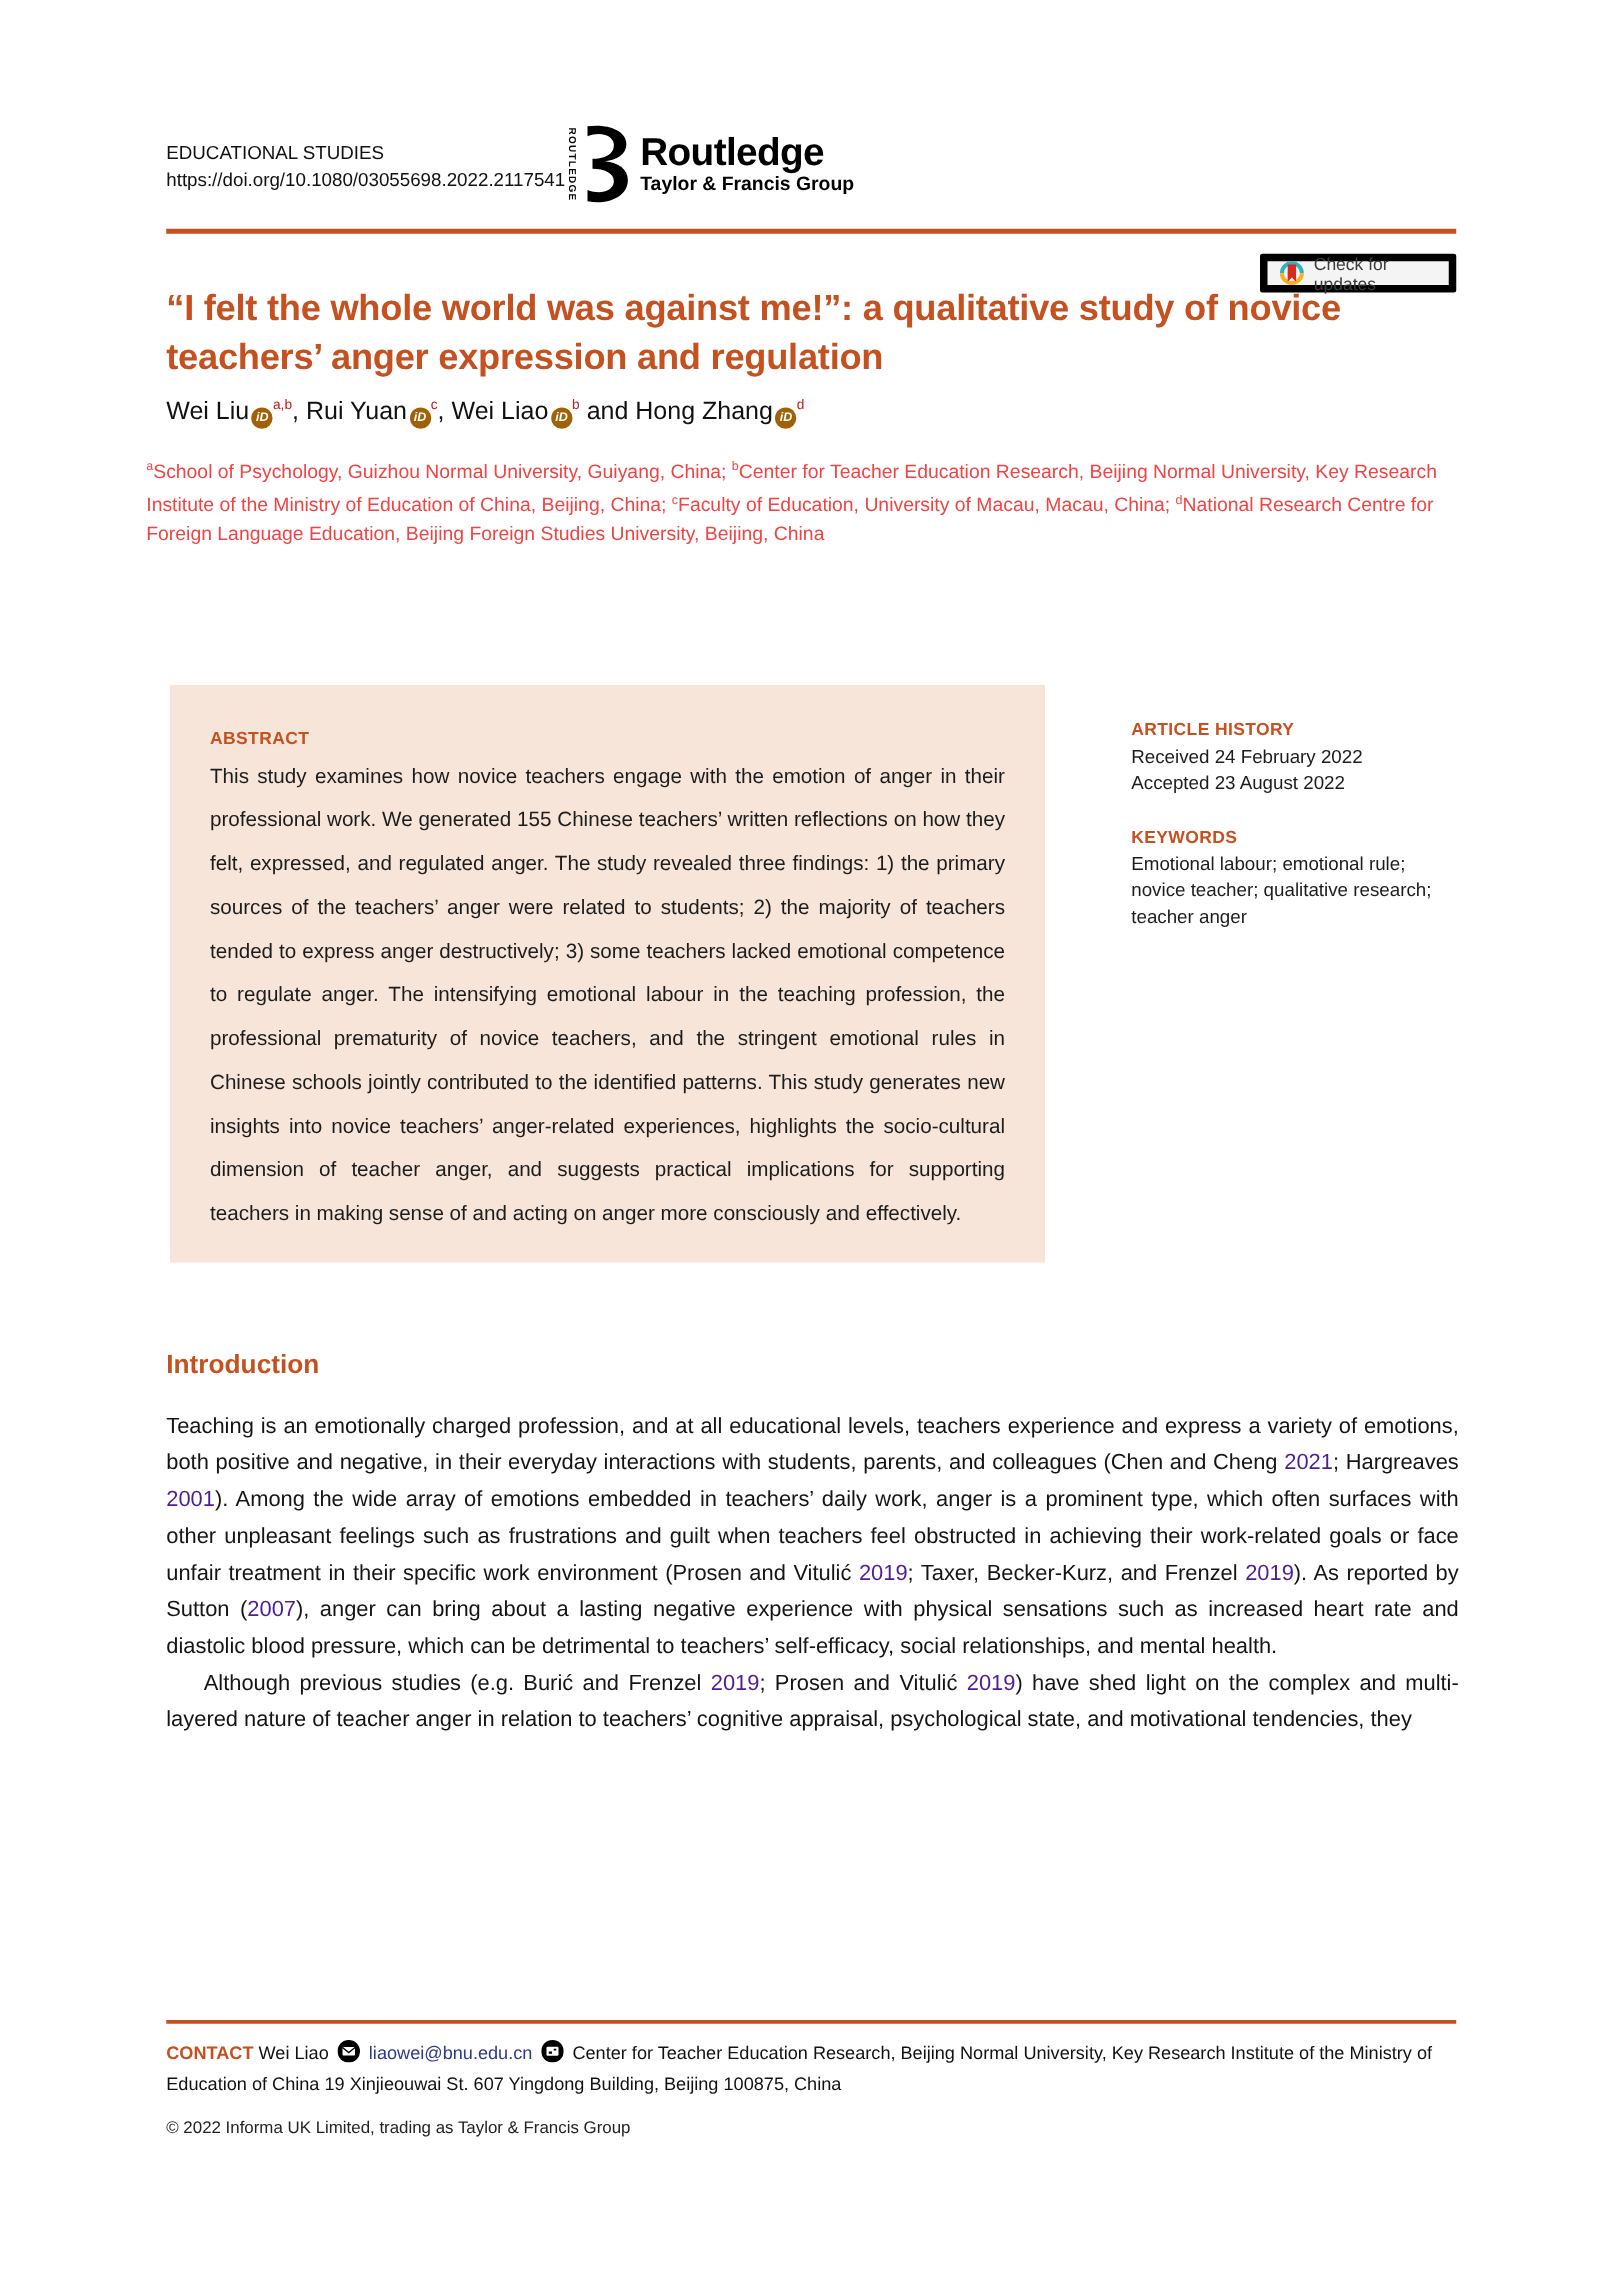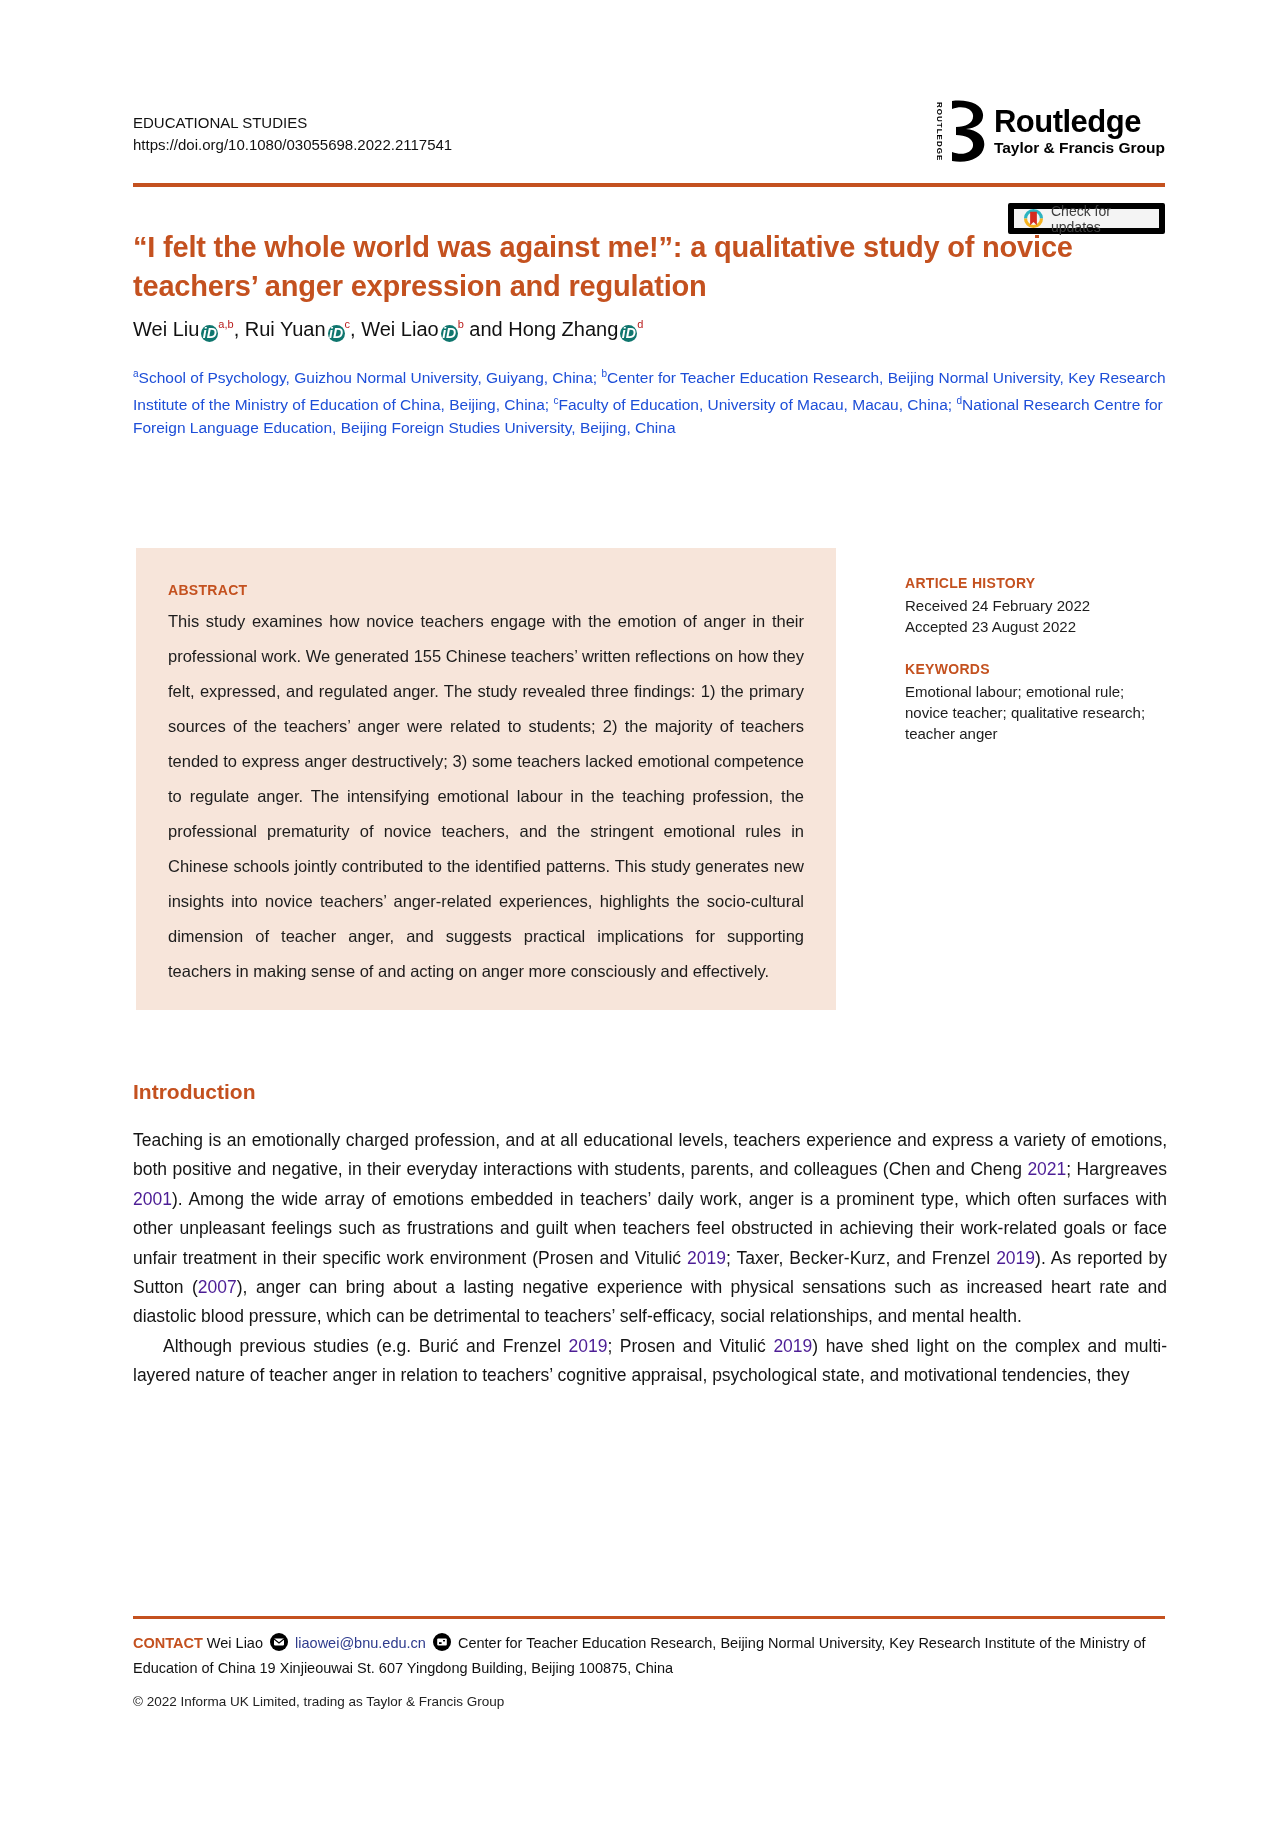--- a/index.html
+++ b/index.html
@@ -1,42 +1,42 @@
 <!DOCTYPE html>
 <html><head>
 <meta charset="utf-8">
 <style>
   * { margin:0; padding:0; box-sizing:border-box; }
   html,body { width:1280px; height:1824px; background:#ffffff; font-family:"Liberation Sans", sans-serif; color:#1a1a1a; }
   .page { position:relative; width:1280px; height:1824px; overflow:hidden; }
 
   
-  .header-row { position:absolute; left:133px; top:100px; width:1032px; display:flex; justify-content:space-between; align-items:flex-start; }
+  .header-row { position:absolute; left:133px; top:100px; width:1032px; display:flex; justify-content:flex-start; align-items:flex-start; }
   .journal-info { font-size:15px; line-height:22px; padding-top:12px; color:#111; }
   .journal-doi { font-size:15px; }
   .logo-block { display:flex; align-items:flex-start; gap:4px; }
   .logo-vertical { writing-mode:vertical-rl; font-size:8px; font-weight:bold; letter-spacing:1px; color:#000; line-height:10px; padding-top:2px; }
   .logo-texts { padding-top:6px; }
   .logo-name { font-size:31px; font-weight:bold; color:#000; line-height:32px; letter-spacing:-0.5px; }
   .logo-group { font-size:15.5px; font-weight:bold; color:#000; line-height:20px; }
 
   .rule { position:absolute; left:133px; width:1032px; background:#c4511f; }
   .rule-top { top:183px; height:4px; }
   .rule-bottom { top:1616px; height:3px; }
 
   
   .update-badge { position:absolute; top:203px; left:1008px; width:157px; height:31px; background:#f4f4f4; border:6px solid #000000; border-radius:2px; display:flex; align-items:center; gap:7px; padding:0 9px; cursor:pointer; }
   .update-badge span { font-size:14px; color:#3c3c3c; }
 
   
   .article-title { position:absolute; left:133px; top:228px; width:1040px; font-size:29px; line-height:39px; font-weight:bold; color:#c4511f; letter-spacing:-0.2px; }
   .authors-line { position:absolute; left:133px; top:318px; width:1032px; font-size:20px; color:#111; }
   .authors-line sup { font-size:11px; color:#b91c1c; }
-  .orcid-badge { display:inline-block; width:17px; height:17px; border-radius:50%; background:#0f766e; color:#fff; font-size:14px; font-weight:bold; text-align:center; line-height:17px; vertical-align:-2px; margin-left:2px; font-style:italic; }
-  .affiliations { position:absolute; left:133px; top:362px; width:1036px; font-size:15.5px; line-height:23px; color:#1d4ed8; }
+  .orcid-badge { display:inline-block; width:17px; height:17px; border-radius:50%; background:#a16207; color:#fff; font-size:10px; font-weight:bold; text-align:center; line-height:17px; vertical-align:-2px; margin-left:2px; font-style:italic; }
+  .affiliations { position:absolute; left:117px; top:362px; width:1036px; font-size:15.5px; line-height:23px; color:#ef4444; }
   .affiliations sup { font-size:10px; }
 
   
   .abstract-box { position:absolute; left:136px; top:548px; width:700px; height:462px; background:#f7e5da; padding:34px 32px; }
   .abs-heading { font-size:14px; font-weight:bold; color:#c4511f; letter-spacing:0.3px; margin-bottom:6px; }
   .abs-text { font-size:16.5px; line-height:35px; text-align:justify; color:#1c1c1c; }
 
   .side-col { position:absolute; left:905px; top:575px; width:265px; }
   .side-heading { font-size:14px; font-weight:bold; color:#c4511f; letter-spacing:0.3px; margin-bottom:4px; }
   .side-text { font-size:15px; line-height:21px; color:#1c1c1c; }

